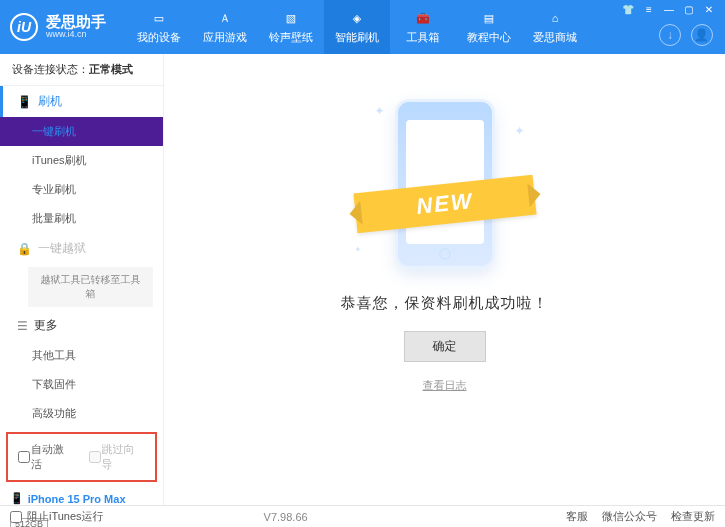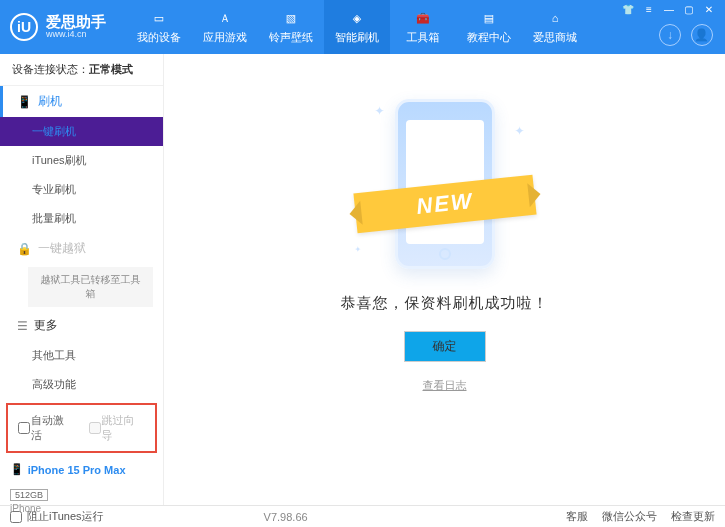--- a/index.html
+++ b/index.html
@@ -1,19 +1,19 @@
 <!DOCTYPE html>
 <html><head>
 <meta charset="utf-8">
 <style>
 * { margin: 0; padding: 0; box-sizing: border-box; font-family: "Microsoft YaHei", sans-serif; }
 body { width: 725px; height: 527px; overflow: hidden; background: #fff; }
 .header { height: 54px; background: #2d8cf0; display: flex; align-items: center; padding: 0 10px; position: relative; }
 .logo-area { display: flex; align-items: center; gap: 8px; color: #fff; }
-.logo-circle { width: 28px; height: 28px; border: 2px solid #fff; border-radius: 50%; display: flex; align-items: center; justify-content: center; font-weight: bold; font-size: 14px; }
+.logo-circle { width: 28px; height: 28px; border: 2px solid #fff; border-radius: 50%; display: flex; align-items: center; justify-content: center; font-weight: bold; font-size: 14px; font-style: italic; }
 .logo-text { line-height: 1.1; }
 .logo-title { font-size: 15px; font-weight: bold; }
 .logo-sub { font-size: 9px; opacity: 0.85; }
 .top-nav { display: flex; margin-left: 20px; height: 100%; }
 .top-nav-item { width: 66px; display: flex; flex-direction: column; align-items: center; justify-content: center; gap: 3px; font-size: 11px; color: #fff; cursor: pointer; }
 .top-nav-item.active { background: #1f7de0; }
 .top-nav-icon { width: 18px; height: 18px; display: flex; align-items: center; justify-content: center; }
 .window-ctrls { position: absolute; right: 8px; top: 4px; display: flex; gap: 4px; }
 .window-ctrls span { color: #fff; font-size: 10px; width: 16px; text-align: center; cursor: pointer; }
 .header-right-icons { position: absolute; right: 12px; bottom: 8px; display: flex; gap: 10px; }
@@ -41,21 +41,21 @@
 .illustration { width: 220px; height: 180px; position: relative; display: flex; align-items: center; justify-content: center; }
 .phone-device { width: 100px; height: 170px; border-radius: 14px; background: linear-gradient(#b9d9ff,#dceaff); border: 3px solid #e8f2ff; position: relative; box-shadow: 0 6px 16px rgba(60,120,200,.15); }
 .phone-screen { position: absolute; top: 18px; left: 8px; right: 8px; bottom: 22px; background: #fff; border-radius: 4px; }
 .phone-home { position: absolute; bottom: 6px; left: 50%; transform: translateX(-50%); width: 12px; height: 12px; border: 2px solid #cfe4ff; border-radius: 50%; }
 .new-ribbon { position: absolute; left: 20px; right: 20px; top: 90px; height: 40px; background: #ffc93c; transform: rotate(-6deg); display: flex; align-items: center; justify-content: center; font-size: 22px; font-weight: 900; font-style: italic; color: #fff; letter-spacing: 2px; box-shadow: 0 2px 4px rgba(0,0,0,.1); }
 .new-ribbon::before, .new-ribbon::after { content: ""; position: absolute; width: 0; height: 0; border: 12px solid transparent; }
 .new-ribbon::before { left: -18px; border-right-color: #e5b233; }
 .new-ribbon::after { right: -18px; border-left-color: #e5b233; }
 .star { position: absolute; color: #cfe4ff; font-size: 12px; }
 .success-msg { margin-top: 20px; font-size: 15px; color: #333; letter-spacing: 1px; }
-.ok-btn { margin-top: 18px; padding: 6px 28px; border: 1px solid #ccc; background: #0ea5e9; font-size: 12px; color: #333; cursor: pointer; }
+.ok-btn { margin-top: 18px; padding: 6px 28px; border: 1px solid #ccc; background: #e5e5e5; font-size: 12px; color: #333; cursor: pointer; }
 .log-link { margin-top: 16px; font-size: 11px; color: #999; text-decoration: underline; cursor: pointer; }
 .footer { height: 22px; border-top: 1px solid #e5e5e5; display: flex; align-items: center; padding: 0 10px; font-size: 11px; color: #555; }
 .footer .left { display: flex; align-items: center; gap: 5px; }
 .footer .spacer { flex: 1; }
 .footer .right { display: flex; gap: 14px; align-items: center; text-align: center; }
 .footer .link { color: #555; cursor: pointer; }
 .version { color: #888; margin-left: 160px; }
 </style>
 </head>
 <body>
@@ -127,20 +127,21 @@
     <div class="side-section-header" style="color:#bbb;">
       <span class="side-lock">🔒</span>
         <span>一键越狱</span>
     </div>
     <div class="side-item boxed">越狱工具已转移至工具箱</div>
     <div class="side-section-header">
       <span class="side-more-icon">☰</span>
         <span>更多</span>
     </div>
     <div class="side-item">其他工具</div>
+    <div class="side-item">下载固件</div>
     <div class="side-item">高级功能</div>
 
     <div class="checkbox-row">
       <label class="cb">
           <input type="checkbox" style="">
           <span>自动激活</span>
         </label>
       <label class="cb disabled">
           <input type="checkbox" disabled="" style="">
           <span>跳过向导</span>

